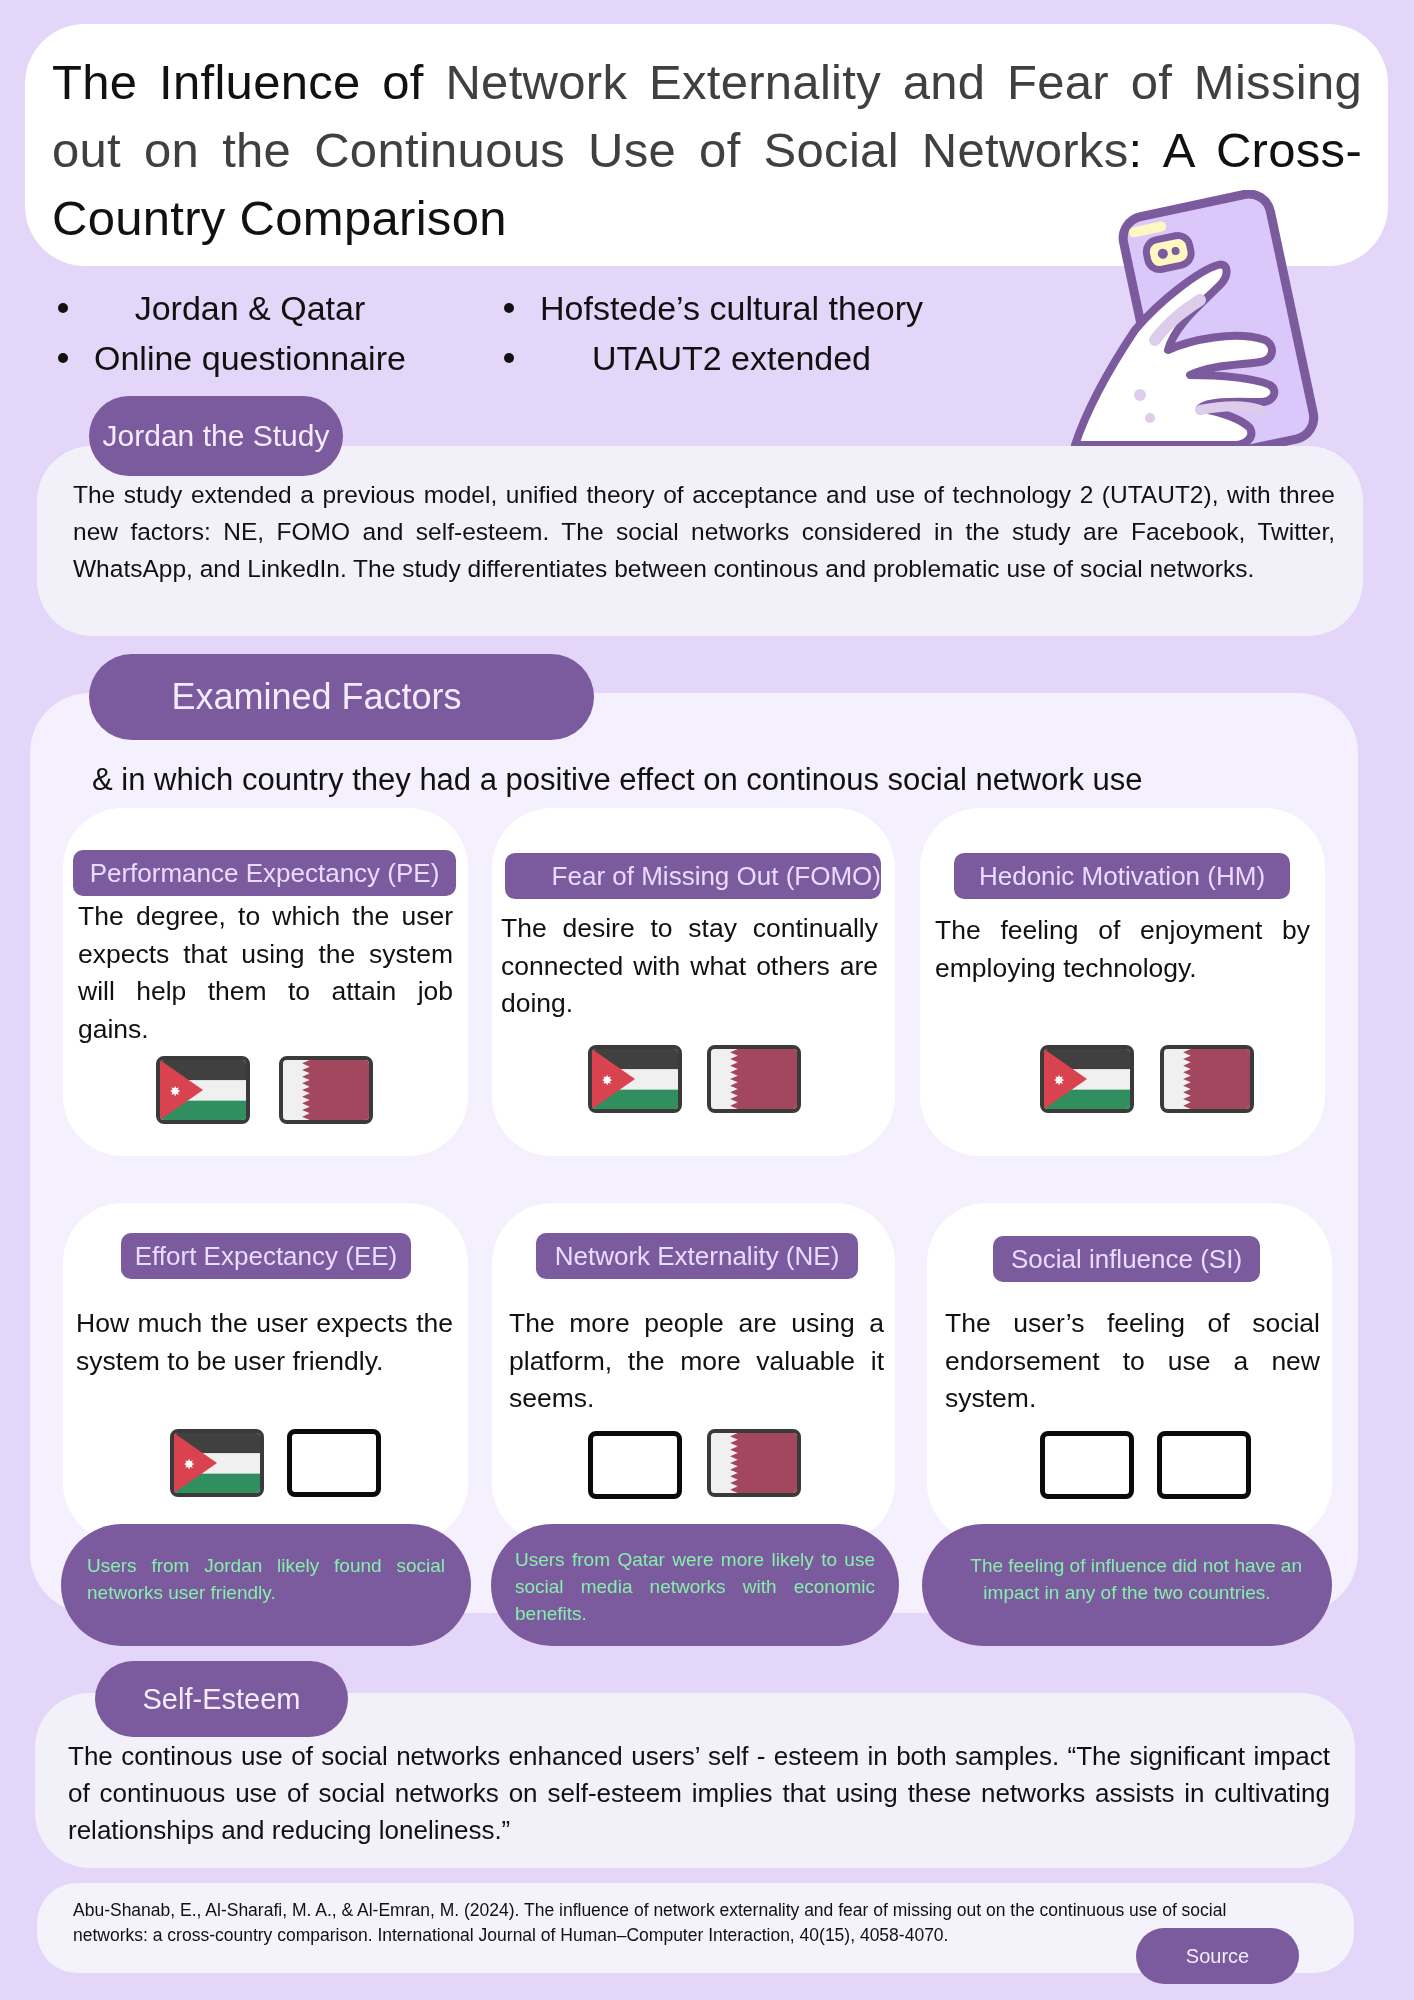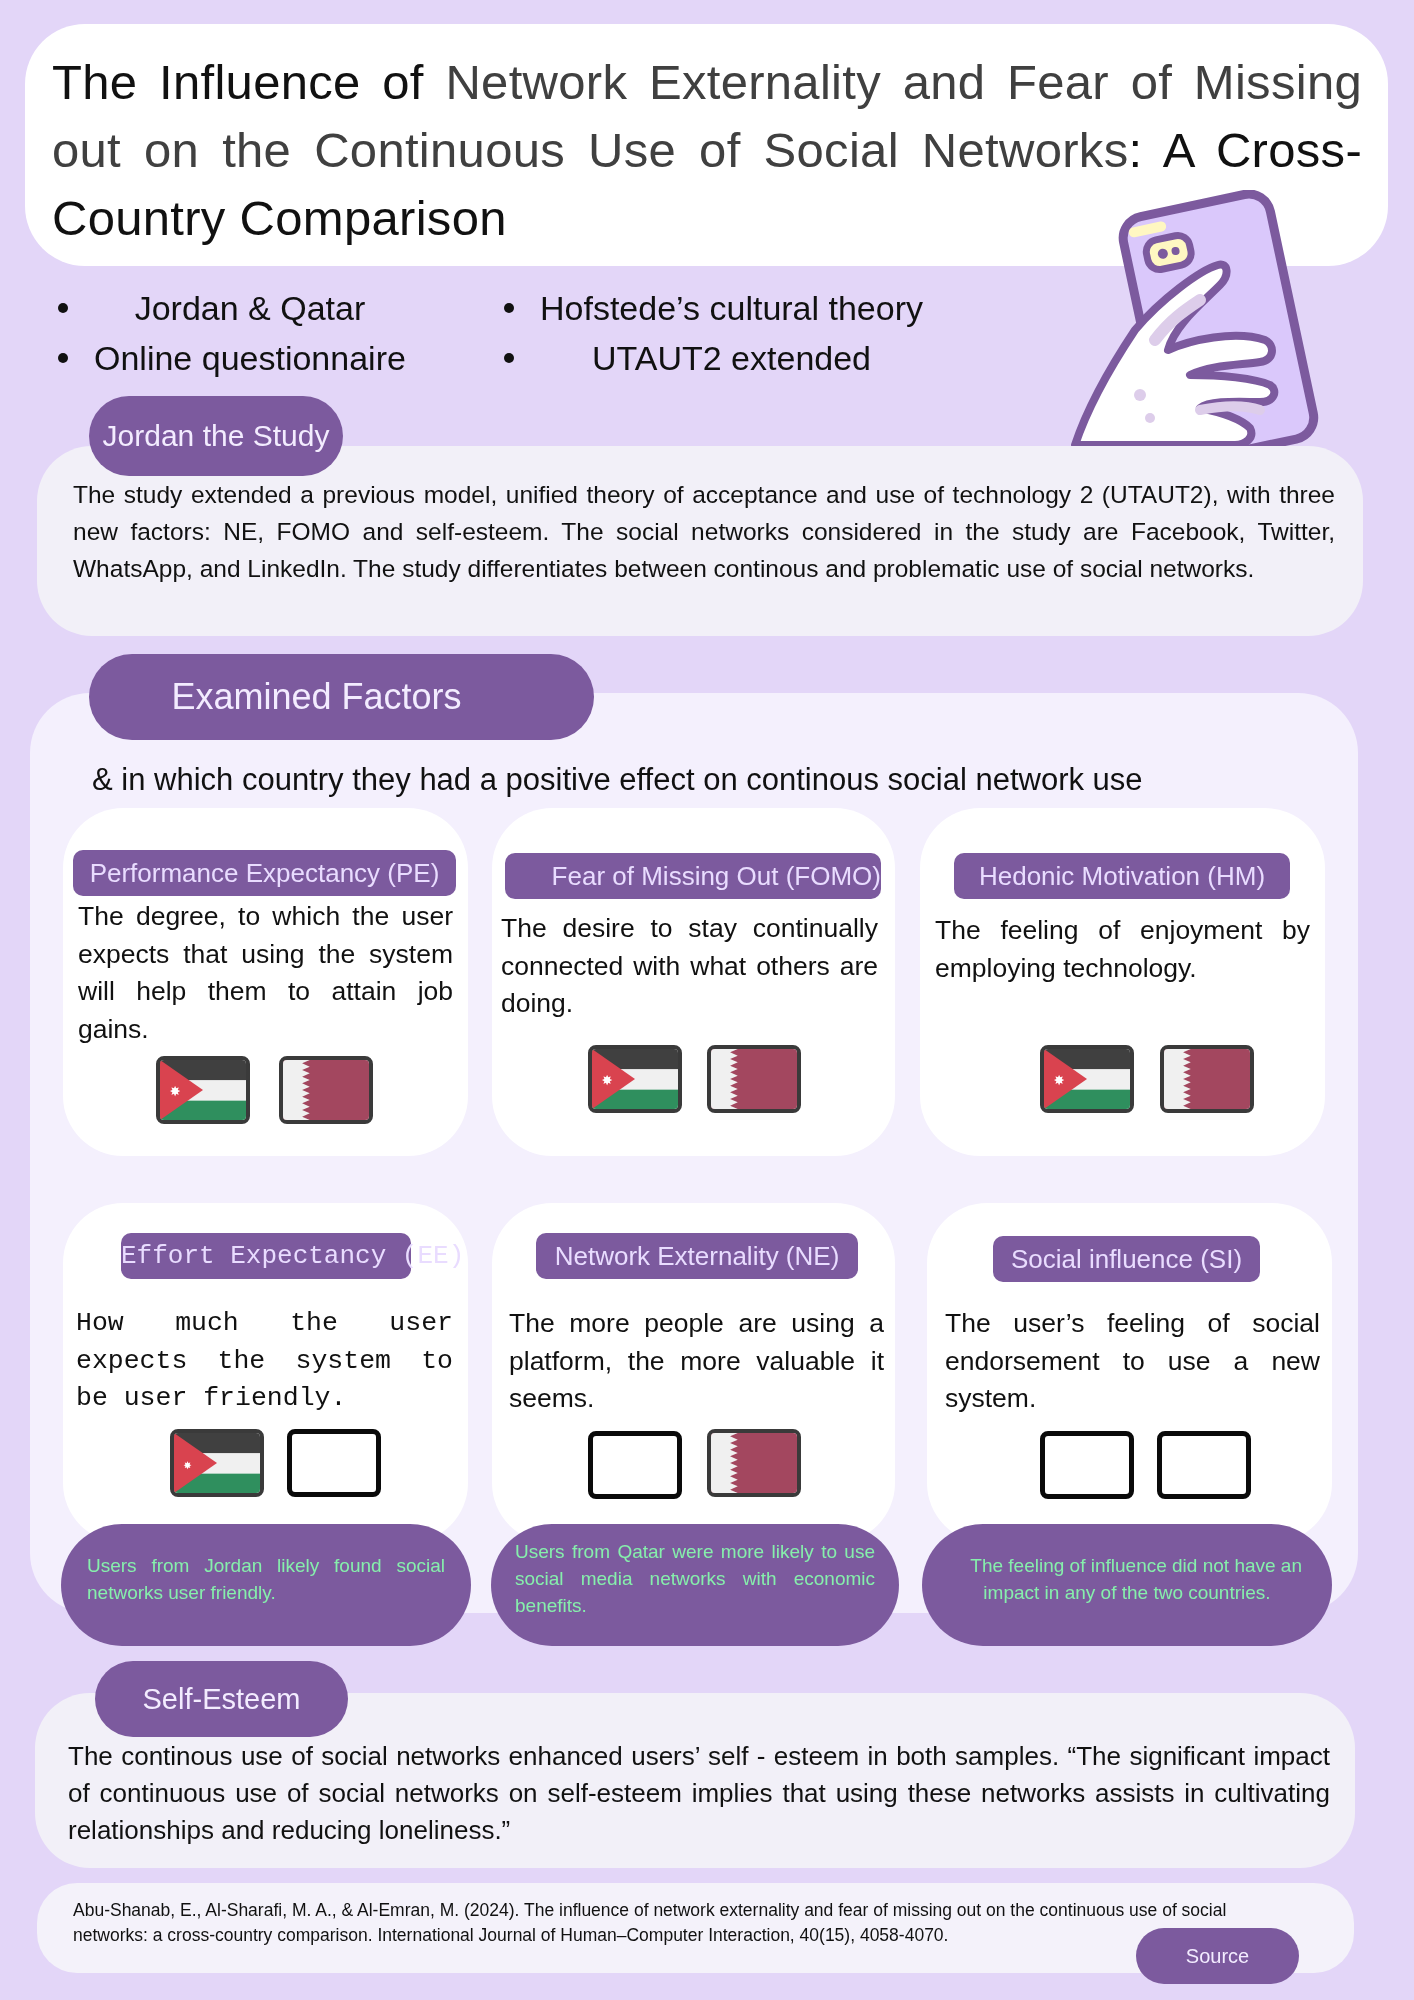--- a/index.html
+++ b/index.html
@@ -217,21 +217,21 @@
       </svg>
   </div>
   <div class="flag" style="left:240px;top:237px;">
     <svg viewBox="0 0 90 62" preserveAspectRatio="none">
         <rect width="90" height="62" fill="#a3475f"></rect>
         <polygon points="0,0 28,0 20,3.4 28,6.9 20,10.3 28,13.8 20,17.2 28,20.7 20,24.1 28,27.6 20,31 28,34.4 20,37.9 28,41.3 20,44.8 28,48.2 20,51.7 28,55.1 20,58.6 28,62 0,62" fill="#f0f0f0"></polygon>
       </svg>
   </div>
 </div>
 
-<div class="abs card" style="left:63px;top:1203px;width:405px;height:340px;font-family:Liberation Mono, monospace;">
+<div class="abs card" style="left:63px;top:1203px;width:405px;height:340px;">
   <div class="card-label" style="left:58px;top:30px;width:290px;">Effort Expectancy (EE)</div>
   <div class="card-desc" style="left:13px;top:102px;width:377px;">How much the user expects the system to be user friendly.</div>
   <div class="flag" style="left:107px;top:226px;">
     <svg viewBox="0 0 90 62" preserveAspectRatio="none">
         <rect width="90" height="21" fill="#404040"></rect>
         <rect y="21" width="90" height="21" fill="#f0f0f0"></rect>
         <rect y="42" width="90" height="20" fill="#2f8f5e"></rect>
         <polygon points="0,0 45,31 0,62" fill="#d9434f"></polygon>
         <text x="10" y="37" font-size="14" fill="#fff">✸</text>
       </svg>
@@ -252,21 +252,21 @@
 </div>
 
 <div class="abs card" style="left:927px;top:1203px;width:405px;height:340px;">
   <div class="card-label" style="left:66px;top:33px;width:267px;">Social influence (SI)</div>
   <div class="card-desc" style="left:18px;top:102px;width:375px;">The user’s feeling of social endorsement to use a new system.</div>
   <div class="flag empty" style="left:113px;top:228px;"></div>
   <div class="flag empty" style="left:230px;top:228px;"></div>
 </div>
 
 <div class="result-pill" style="left:61px;top:1524px;width:410px;height:122px;padding:28px 26px 0 26px;">Users from Jordan likely found social networks  user friendly.</div>
-<div class="result-pill" style="left:491px;top:1524px;width:408px;height:122px;padding:14px 24px 0 24px;">Users from Qatar were more likely to use social media networks with economic benefits.</div>
+<div class="result-pill" style="left:491px;top:1524px;width:408px;height:122px;padding:22px 24px 0 24px;">Users from Qatar were more likely to use social media networks with economic benefits.</div>
 <div class="result-pill" style="left:922px;top:1524px;width:410px;height:122px;padding:28px 30px 0 30px;text-align:right;text-align-last:center;">The feeling of influence did not have an impact in any of the two countries.</div>
 
 <div class="abs" id="self-card"></div>
 <div class="abs pill" id="self-pill">Self-Esteem</div>
 <div class="abs" id="self-text">The continous use of social networks enhanced users’ self - esteem in both samples. “The significant impact of continuous use of social networks on self-esteem implies that using these networks assists in cultivating relationships and reducing loneliness.”</div>
 
 <div class="abs" id="ref-card"></div>
 <div class="abs" id="ref-text">Abu-Shanab, E., Al-Sharafi, M. A., &amp; Al-Emran, M. (2024). The influence of network externality and fear of missing out on the continuous use of social networks: a cross-country comparison. International Journal of Human–Computer Interaction, 40(15), 4058-4070.</div>
 <div class="abs pill" id="source-btn">Source</div>
 

